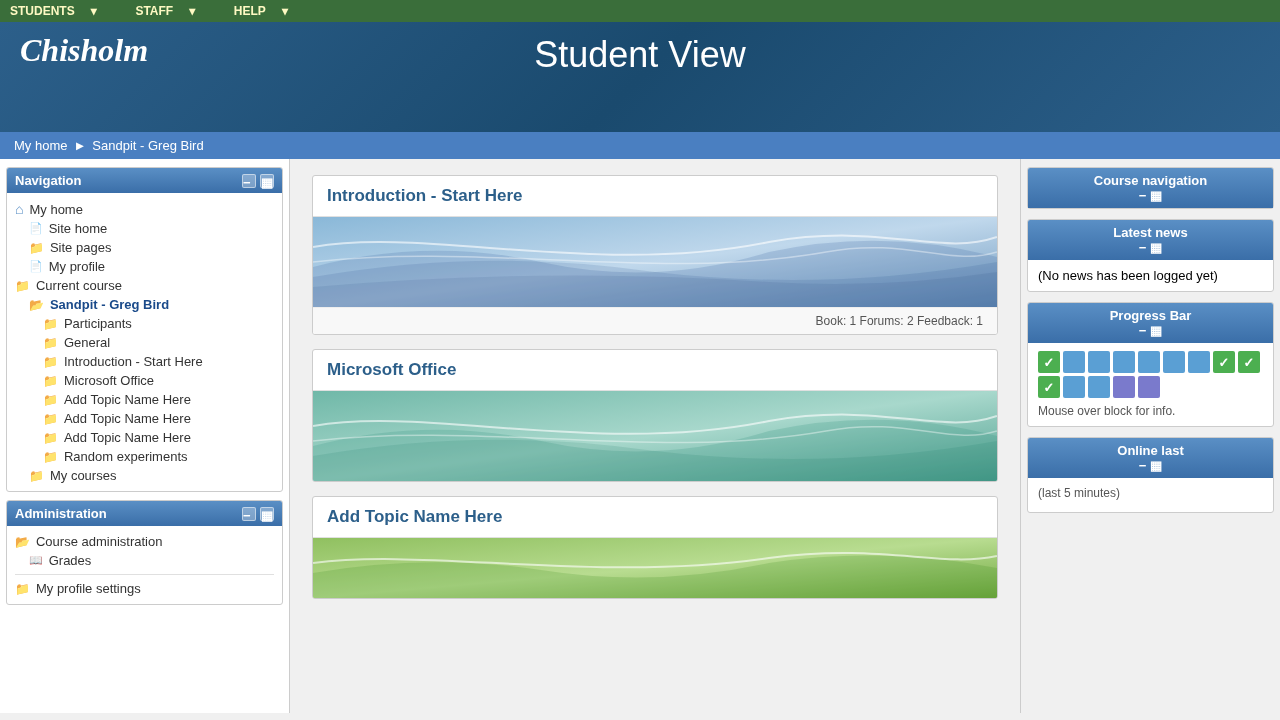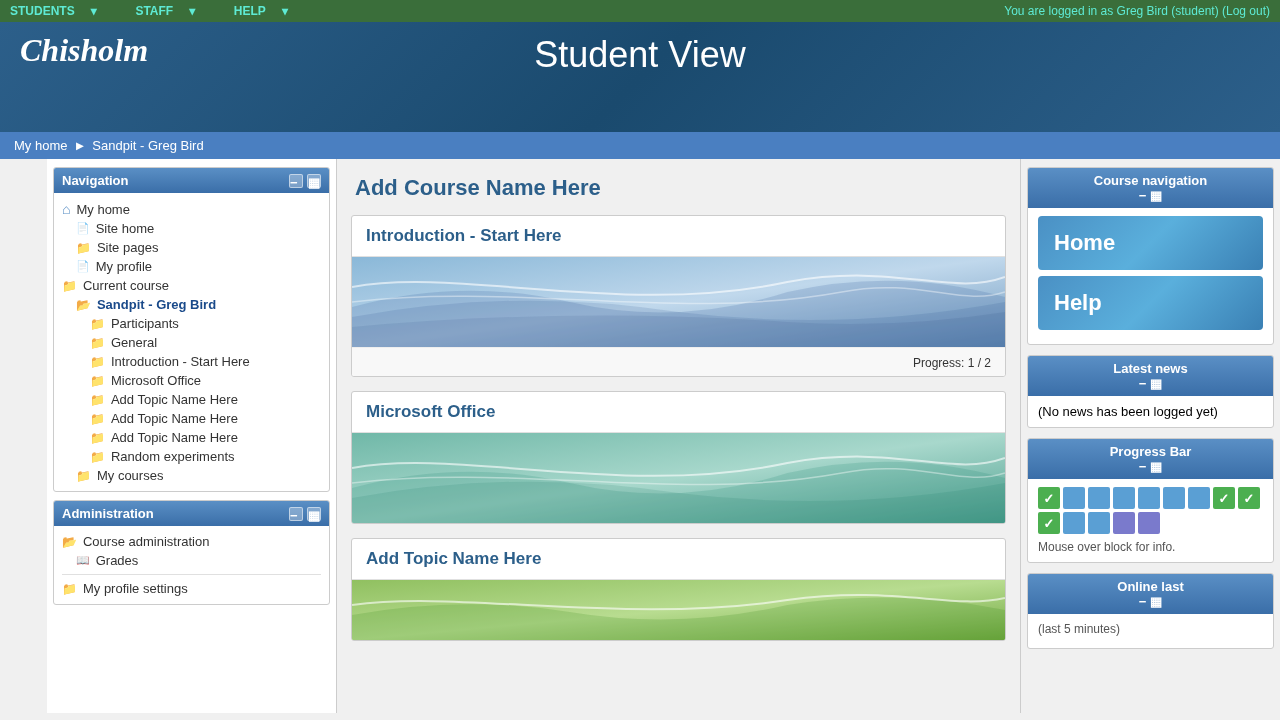--- a/index.html
+++ b/index.html
@@ -1,21 +1,21 @@
 <!DOCTYPE html>
 <html><head>
   <meta charset="utf-8">
   <style>
     * { margin: 0; padding: 0; box-sizing: border-box; }
     body { font-family: Arial, sans-serif; font-size: 13px; background: #f0f0f0; width: 1280px; height: 720px; overflow: hidden; }
 
     
     #top-bar {
       background: #3a6e3a;
-      color: #5eead4;
+      color: #fef9c3;
       display: flex;
       justify-content: space-between;
       align-items: center;
       padding: 4px 10px;
       font-size: 12px;
     }
     #top-nav { display: flex; gap: 16px; }
     #top-nav span { cursor: pointer; font-weight: bold; }
 
     
@@ -57,22 +57,21 @@
       display: flex;
       align-items: center;
       gap: 6px;
     }
     #breadcrumb-bar a { color: white; text-decoration: none; }
 
     
     #main-layout {
       display: flex;
       height: calc(720px - 110px - 28px - 28px);
-      gap: 0;
-      padding-left: 47px;
+      gap: 8px;
     }
 
     
     #left-sidebar {
       width: 290px;
       min-width: 290px;
       background: white;
       border-right: 1px solid #ccc;
       overflow-y: auto;
       padding-bottom: 10px;
@@ -256,21 +255,20 @@
   <div id="top-nav">
     <span>STUDENTS</span>
     <span>▾</span>
     &nbsp;&nbsp;
     <span>STAFF</span>
     <span>▾</span>
     &nbsp;&nbsp;
     <span>HELP</span>
     <span>▾</span>
   </div>
-  <div>You are logged in as Greg Bird (student) (Log out)</div>
 </div>
 
 <div id="header-banner">
   <div id="student-view-title">Student View</div>
   <div id="logo-area">
     <div id="logo-text">Chisholm</div>
   </div>
 </div>
 
 <div id="breadcrumb-bar">
@@ -377,21 +375,20 @@
         <div class="nav-item">
           <span class="nav-icon-folder">📁</span>
           <span>My profile settings</span>
         </div>
       </div>
     </div>
 
   </div>
 
   <div id="center-content">
-    <div id="course-title">Add Course Name Here</div>
 
     <div class="topic-card">
       <div class="topic-card-header">Introduction - Start Here</div>
       <div class="topic-card-banner banner-blue">
         <svg width="100%" height="90" viewBox="0 0 600 90" preserveAspectRatio="none">
           <defs>
             <linearGradient id="bg1" x1="0%" y1="0%" x2="100%" y2="100%">
               <stop offset="0%" style="stop-color:#8ab8d8"></stop>
               <stop offset="50%" style="stop-color:#c0d8ec"></stop>
               <stop offset="100%" style="stop-color:#7099be"></stop>
@@ -399,21 +396,21 @@
           </defs>
           <rect width="600" height="90" fill="url(#bg1)"></rect>
           <path d="M0,50 Q100,20 200,45 Q300,70 400,35 Q500,10 600,40 L600,90 L0,90 Z" fill="rgba(60,100,160,0.2)"></path>
           <path d="M0,60 Q150,30 300,55 Q450,75 600,45 L600,90 L0,90 Z" fill="rgba(40,80,140,0.15)"></path>
           <path d="M0,70 Q200,50 400,65 Q500,72 600,55 L600,90 L0,90 Z" fill="rgba(30,60,120,0.1)"></path>
           <path d="M0,30 C100,10 250,60 400,25 C500,5 550,40 600,20" stroke="rgba(255,255,255,0.6)" stroke-width="2" fill="none"></path>
           <path d="M0,45 C150,25 300,65 450,35 C520,20 560,50 600,35" stroke="rgba(255,255,255,0.4)" stroke-width="1.5" fill="none"></path>
         </svg>
       </div>
       <div class="topic-card-footer">
-        <div class="progress-line">Progress: 1 / 2</div>
+        <div>Book: 1  Forums: 2  Feedback: 1</div>
       </div>
     </div>
 
     <div class="topic-card">
       <div class="topic-card-header">Microsoft Office</div>
       <div class="topic-card-banner banner-teal">
         <svg width="100%" height="90" viewBox="0 0 600 90" preserveAspectRatio="none">
           <defs>
             <linearGradient id="bg2" x1="0%" y1="0%" x2="100%" y2="100%">
               <stop offset="0%" style="stop-color:#70b8a8"></stop>
@@ -453,24 +450,20 @@
   <div id="right-sidebar">
 
     <div class="right-block">
       <div class="right-block-header">
         <span>Course navigation</span>
         <div class="controls">
           <span class="ctrl-btn">−</span>
           <span class="ctrl-btn">▦</span>
         </div>
       </div>
-      <div class="right-block-content">
-        <button class="course-nav-btn btn-home">Home</button>
-        <button class="course-nav-btn btn-help">Help</button>
-      </div>
     </div>
 
     <div class="right-block">
       <div class="right-block-header">
         <span>Latest news</span>
         <div class="controls">
           <span class="ctrl-btn">−</span>
           <span class="ctrl-btn">▦</span>
         </div>
       </div>

